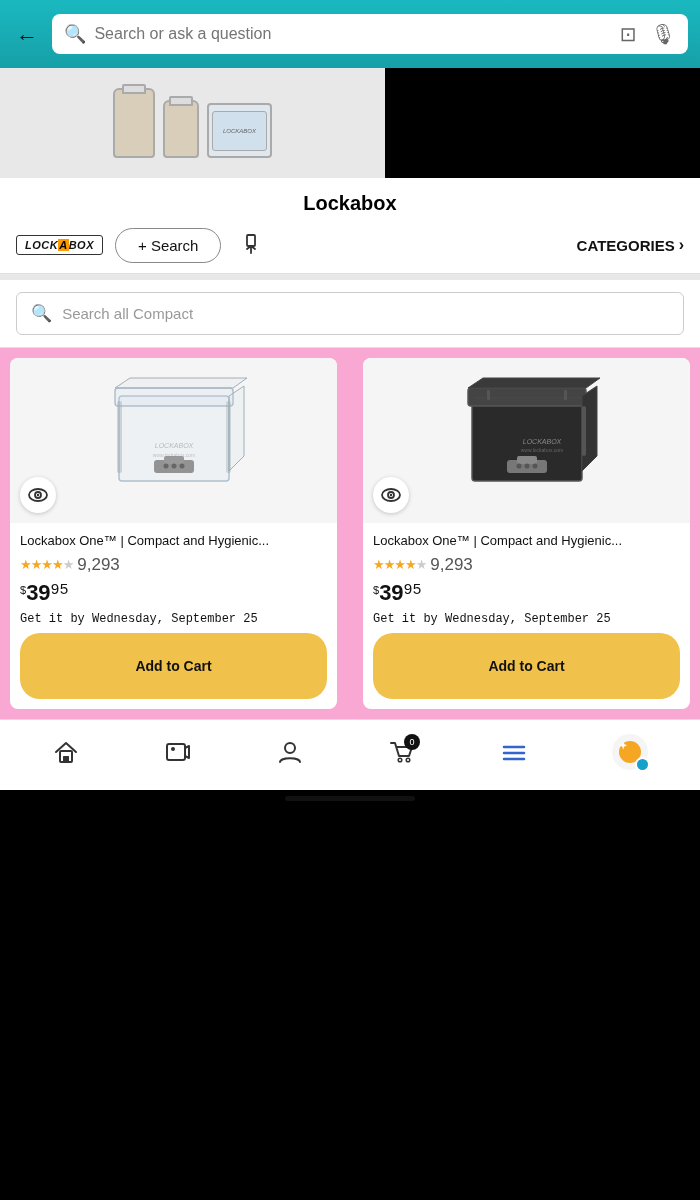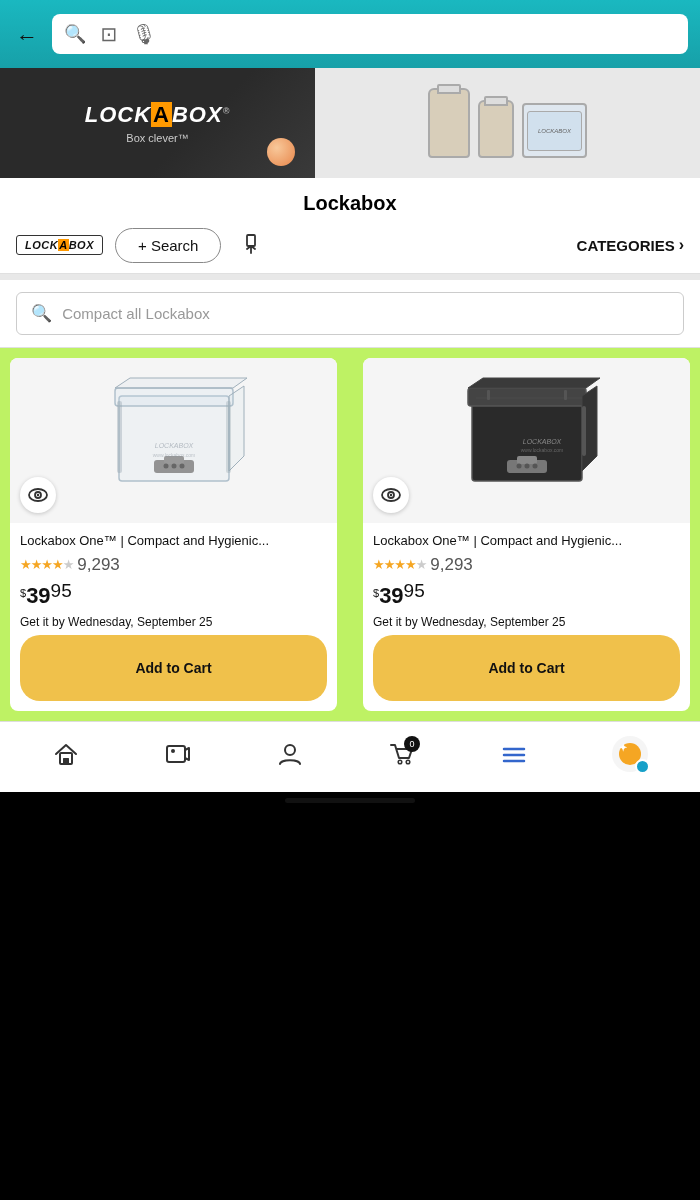--- a/index.html
+++ b/index.html
@@ -242,21 +242,21 @@
       color: #555;
       font-size: 17px;
     }
     .store-search-bar span.placeholder-text {
       color: #999;
       font-size: 15px;
     }
 
     
     .products-grid {
-      background: #bef264;
+      background: #f9a8d4;
       display: grid;
       grid-template-columns: 1fr 1fr;
       gap: 26px;
       padding: 10px;
     }
 
     .product-card {
       background: #fff;
       border-radius: 8px;
       overflow: hidden;
@@ -324,28 +324,30 @@
     }
     .product-price sup {
       font-size: 11px;
       vertical-align: super;
     }
     .product-price .price-main {
       font-size: 22px;
       font-weight: 600;
     }
     .product-price .price-cents {
-      font-size: 19px;
+      font-size: 15px;
       vertical-align: super;
+      font-family: Liberation Mono, monospace;
     }
 
     .delivery-text {
       font-size: 12px;
       color: #111;
       line-height: 1.4;
+      font-family: Liberation Mono, monospace;
     }
 
     .add-to-cart-btn {
       margin-top: auto;
       background: #f0c14b;
       border: none;
       border-radius: 20px;
       padding: 25px 10px;
       font-size: 14px;
       font-weight: 600;
@@ -405,33 +407,27 @@
       margin: 6px auto 0;
     }
   </style>
 </head>
 <body>
 
 <div class="header">
   <span class="back-btn">←</span>
   <div class="search-bar">
     <span class="search-icon-main">🔍</span>
+    <input type="text" readonly="" placeholder="Search or ask a question" style="">
     <span class="search-icon-scan">⊡</span>
     <span class="search-icon-mic">🎙</span>
   </div>
 </div>
 
 <div class="brand-banner">
-  <div class="banner-left">
-    <div class="banner-logo-text">
-      LOCK<span class="a-letter">A</span>BOX<sup style="font-size:9px;color:#aaa;">®</sup>
-    </div>
-    <div class="banner-tagline">Box clever™</div>
-    <div class="banner-ball"></div>
-  </div>
   <div class="banner-right">
     <div class="banner-jars">
       <div class="jar"></div>
       <div class="jar jar-small"></div>
       <div class="banner-box-preview">
         <div style="text-align:center;font-size:7px;color:#555;">
           <div style="width:55px;height:40px;border:1.5px solid #aaa;background:rgba(200,220,235,0.6);border-radius:3px;display:flex;align-items:center;justify-content:center;">
             <span style="font-size:6px;color:#666;font-style:italic;">LOCKABOX</span>
           </div>
         </div>
@@ -461,21 +457,21 @@
       <span class="chevron">›</span>
     </div>
   </div>
 </div>
 
 <div style="height:6px;background:#e8e8e8;"></div>
 
 <div class="store-search">
   <div class="store-search-bar">
     <span class="s-icon">🔍</span>
-    <span class="placeholder-text">Compact all Lockabox</span>
+    <span class="placeholder-text">Search all Compact</span>
   </div>
 </div>
 
 <div class="products-grid">
 
   <div class="product-card">
     <div class="product-image-wrap">
 
       <svg width="150" height="130" viewBox="0 0 150 130" fill="none" xmlns="http://www.w3.org/2000/svg">
 

